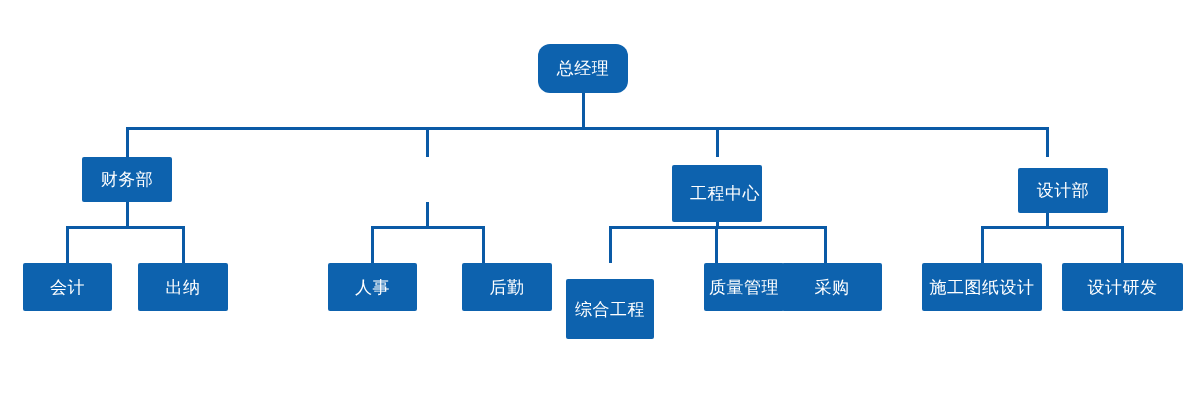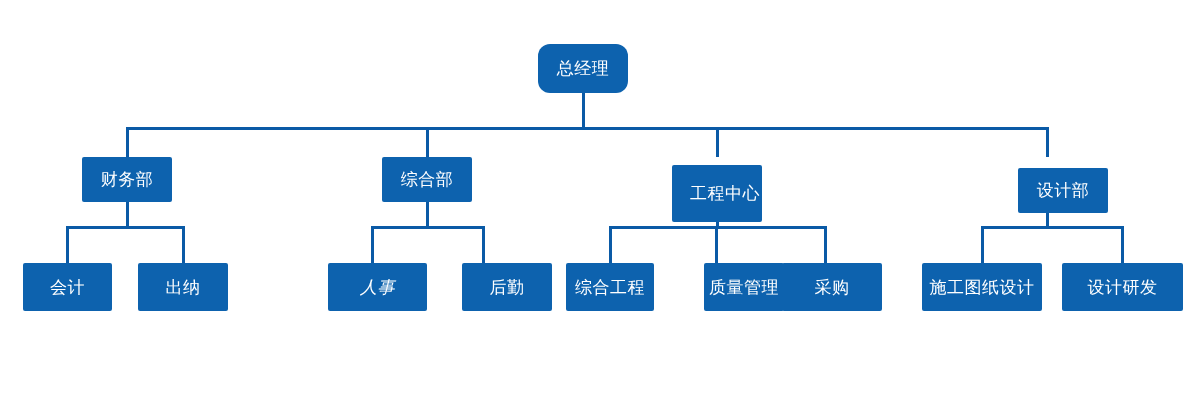--- a/index.html
+++ b/index.html
@@ -60,25 +60,24 @@
     <div class="connector" style="left: 608.5px; top: 225.5px; width: 218px; height: 3px;"></div>
     <div class="connector" style="left: 608.5px; top: 225.5px; width: 3px; height: 37.5px;"></div>
     <div class="connector" style="left: 714.5px; top: 225.5px; width: 3px; height: 37.5px;"></div>
     <div class="connector" style="left: 823.5px; top: 225.5px; width: 3px; height: 37.5px;"></div>
     <div class="connector" style="left: 1045.5px; top: 202px; width: 3px; height: 25px;"></div>
     <div class="connector" style="left: 980.5px; top: 225.5px; width: 143.5px; height: 3px;"></div>
     <div class="connector" style="left: 980.5px; top: 225.5px; width: 3px; height: 37.5px;"></div>
     <div class="connector" style="left: 1121px; top: 225.5px; width: 3px; height: 37.5px;"></div>
     <div class="node root" style="left: 538px; top: 44px; width: 90px; height: 49px;">总经理</div>
     <div class="node" style="left: 82px; top: 157px; width: 90px; height: 45px;">财务部</div>
-    <div class="node" style="left: 382px; top: 157px; width: 90px; height: 45px;">综合部</div>
     <div class="node" style="left: 672px; top: 165px; width: 90px; height: 57px; padding-left: 16px;">工程中心</div>
     <div class="node" style="left: 1002px; top: 168px; width: 90px; height: 45px; margin-left: 16px;">设计部</div>
     <div class="node" style="left: 23px; top: 263px; width: 89px; height: 48px;">会计</div>
     <div class="node" style="left: 138px; top: 263px; width: 90px; height: 48px;">出纳</div>
-    <div class="node" style="left: 328px; top: 263px; width: 99px; height: 48px; font-style: italic;">人事</div>
+    <div class="node" style="left: 328px; top: 263px; width: 89px; height: 48px;">人事</div>
     <div class="node" style="left: 462px; top: 263px; width: 90px; height: 48px;">后勤</div>
-    <div class="node" style="left: 566px; top: 263px; width: 88px; height: 48px; text-align: center;">综合工程</div>
+    <div class="node" style="left: 566px; top: 279px; width: 88px; height: 60px; text-align: center;">综合工程</div>
     <div class="node" style="left: 704px; top: 263px; width: 80px; height: 48px;">质量管理</div>
     <div class="node" style="left: 782px; top: 263px; width: 100px; height: 48px;">采购</div>
     <div class="node" style="left: 922px; top: 263px; width: 120px; height: 48px;">施工图纸设计</div>
     <div class="node" style="left: 1062px; top: 263px; width: 121px; height: 48px; font-family: Liberation Mono, monospace;">设计研发</div>
   </div>
 
 </body></html>

